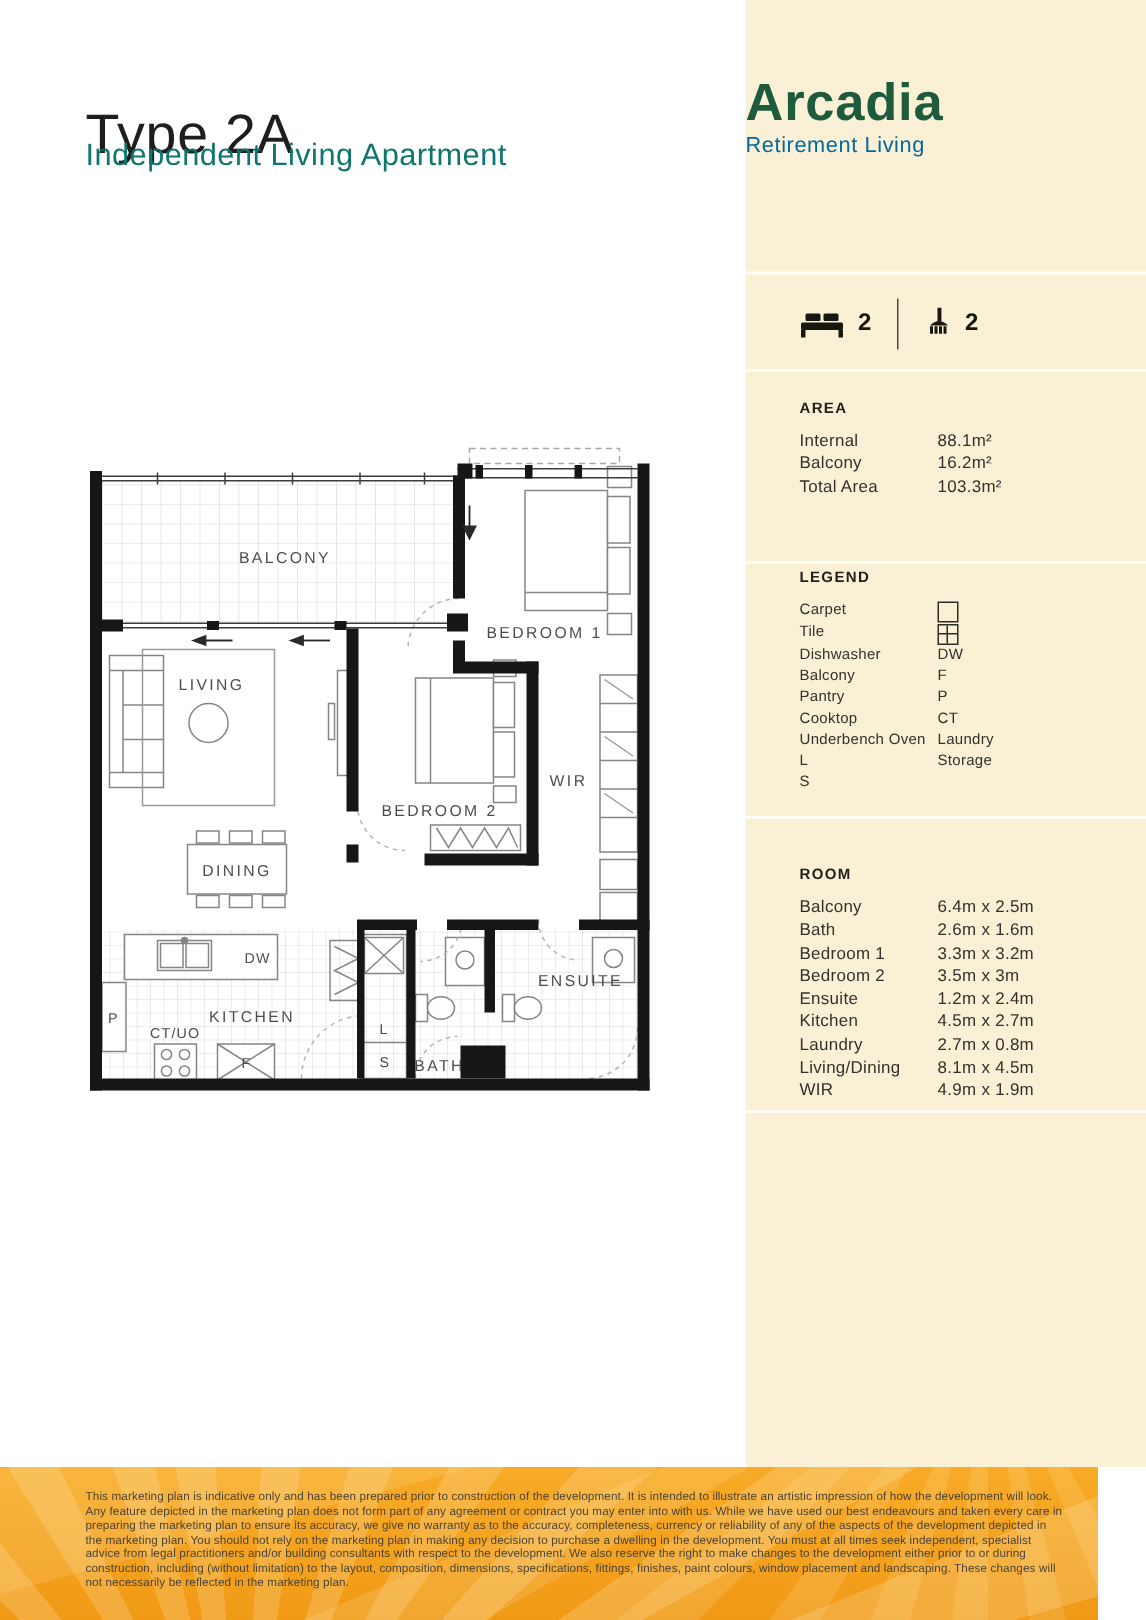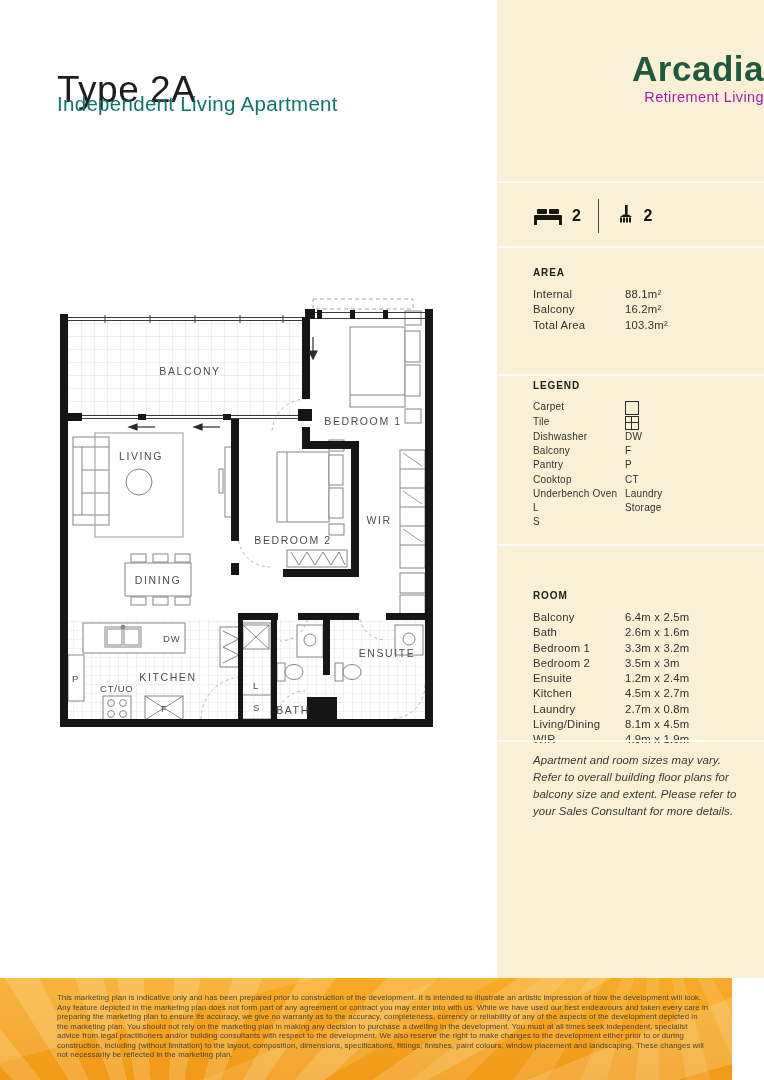--- a/index.html
+++ b/index.html
@@ -17,26 +17,26 @@
   .page-subtitle{
     position:absolute;left:57px;top:92px;
     font-size:20.5px;color:#0f766e;letter-spacing:.3px;
   }
   
   .sidebar{
     position:absolute;left:497px;top:0;width:267px;height:978px;
     background:#faf0d6;
   }
   .sb-divider{position:absolute;left:0;width:267px;height:2px;background:#fffdf4;}
-  .brand{position:absolute;left:0;top:50px;width:267px;text-align:right;}
+  .brand{position:absolute;left:0;top:50px;width:267px;text-align:left;}
   .brand-name{
     font-size:35px;font-weight:bold;color:#1e5b3d;letter-spacing:.5px;line-height:38px;
   }
   .brand-tagline{
-    font-size:14.5px;color:#a21caf;letter-spacing:.4px;margin-top:1px;
+    font-size:14.5px;color:#0369a1;letter-spacing:.4px;margin-top:1px;
   }
   .stats{
     position:absolute;left:36px;top:196px;display:flex;align-items:center;height:40px;
   }
   .stat-num{font-size:16px;font-weight:bold;color:#17170f;margin-left:7px;}
   .stat-sep{width:1.5px;height:34px;background:#4a4a42;margin:0 17px;}
   .section{position:absolute;left:36px;width:215px;color:#32312a;}
   .section-heading{
     font-size:10px;font-weight:bold;letter-spacing:.9px;color:#21211a;margin-bottom:9px;
   }
@@ -336,21 +336,21 @@
       <div class="cell">Underbench Oven</div>
       <div class="cell">Laundry</div>
       <div class="cell">L</div>
       <div class="cell">Storage</div>
       <div class="cell">S</div>
     </div>
   </div>
 
   <div class="sb-divider" style="top:544px"></div>
 
-  <div class="section" style="top:590px">
+  <div class="section" style="top:578px">
     <div class="section-heading">ROOM</div>
     <div class="kv-grid">
       <div class="cell">Balcony</div>
       <div class="cell">6.4m x 2.5m</div>
       <div class="cell">Bath</div>
       <div class="cell">2.6m x 1.6m</div>
       <div class="cell">Bedroom 1</div>
       <div class="cell">3.3m x 3.2m</div>
       <div class="cell">Bedroom 2</div>
       <div class="cell">3.5m x 3m</div>
@@ -362,18 +362,17 @@
       <div class="cell">2.7m x 0.8m</div>
       <div class="cell">Living/Dining</div>
       <div class="cell">8.1m x 4.5m</div>
       <div class="cell">WIR</div>
       <div class="cell">4.9m x 1.9m</div>
     </div>
   </div>
 
   <div class="sb-divider" style="top:740px"></div>
 
-  <div class="side-note">Apartment and room sizes may vary. Refer to overall building floor plans for balcony size and extent. Please refer to your Sales Consultant for more details.</div>
 </aside>
 
 <div class="footer">
   <p>This marketing plan is indicative only and has been prepared prior to construction of the development. It is intended to illustrate an artistic impression of how the development will look. Any feature depicted in the marketing plan does not form part of any agreement or contract you may enter into with us. While we have used our best endeavours and taken every care in preparing the marketing plan to ensure its accuracy, we give no warranty as to the accuracy, completeness, currency or reliability of any of the aspects of the development depicted in the marketing plan. You should not rely on the marketing plan in making any decision to purchase a dwelling in the development. You must at all times seek independent, specialist advice from legal practitioners and/or building consultants with respect to the development. We also reserve the right to make changes to the development either prior to or during construction, including (without limitation) to the layout, composition, dimensions, specifications, fittings, finishes, paint colours, window placement and landscaping. These changes will not necessarily be reflected in the marketing plan.</p>
 </div>
 
 </body></html>

